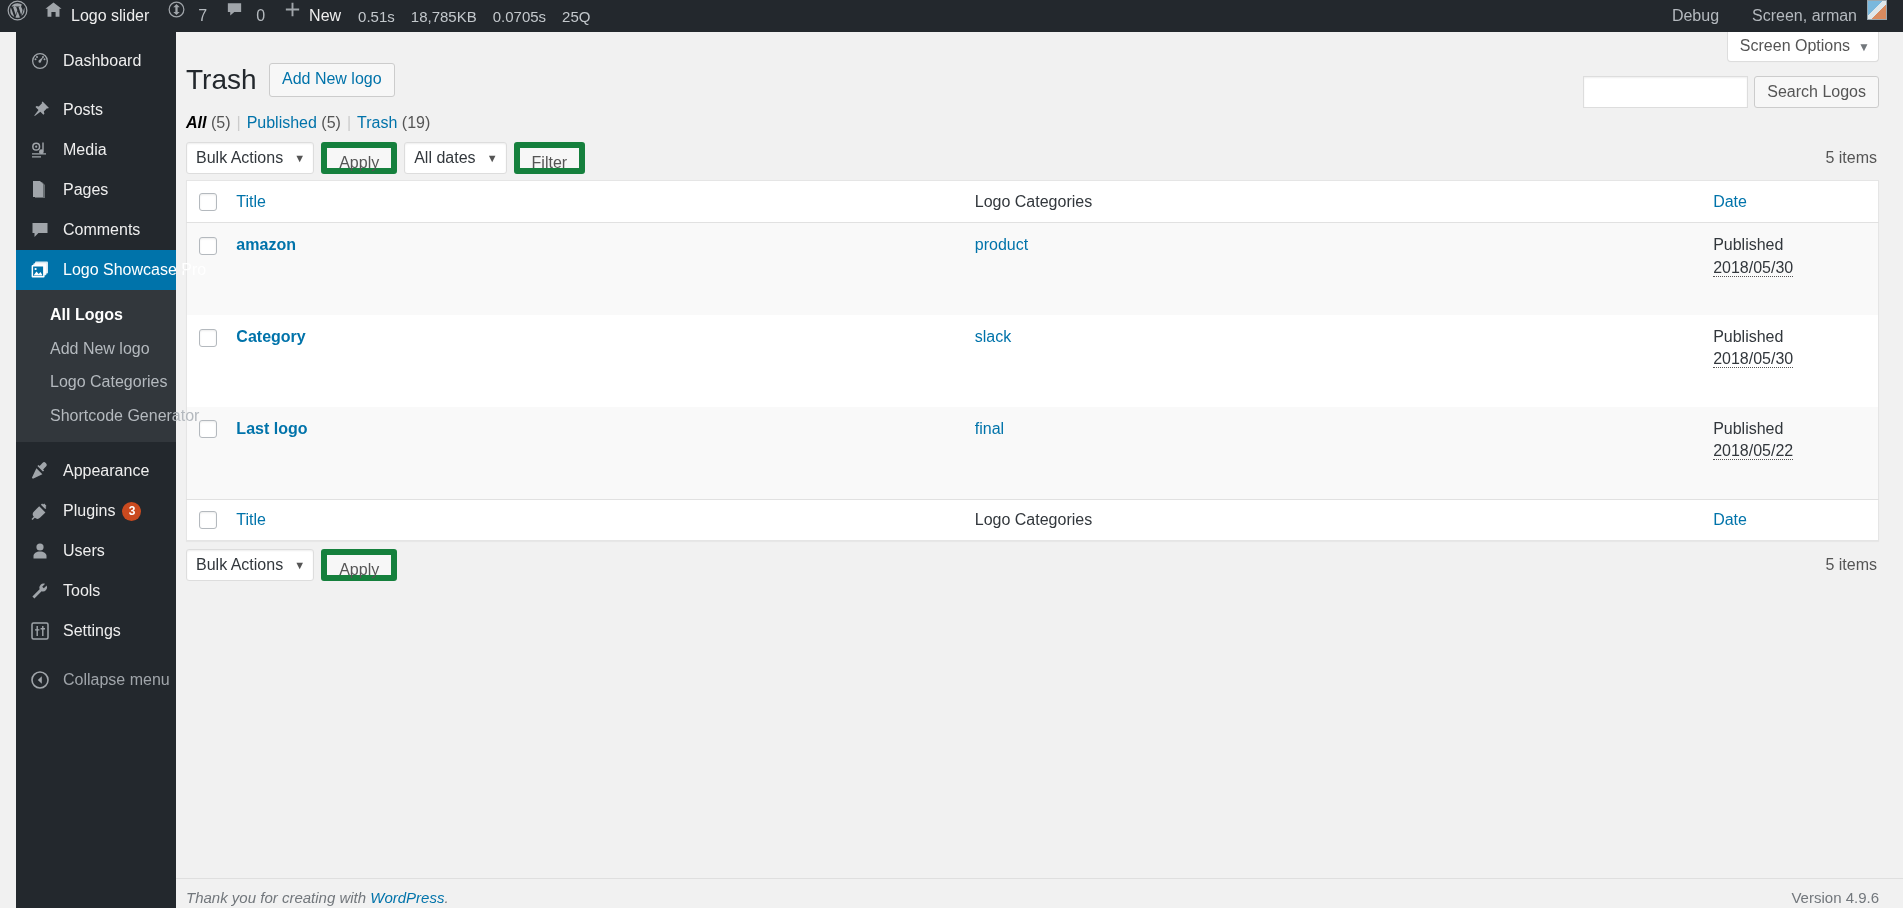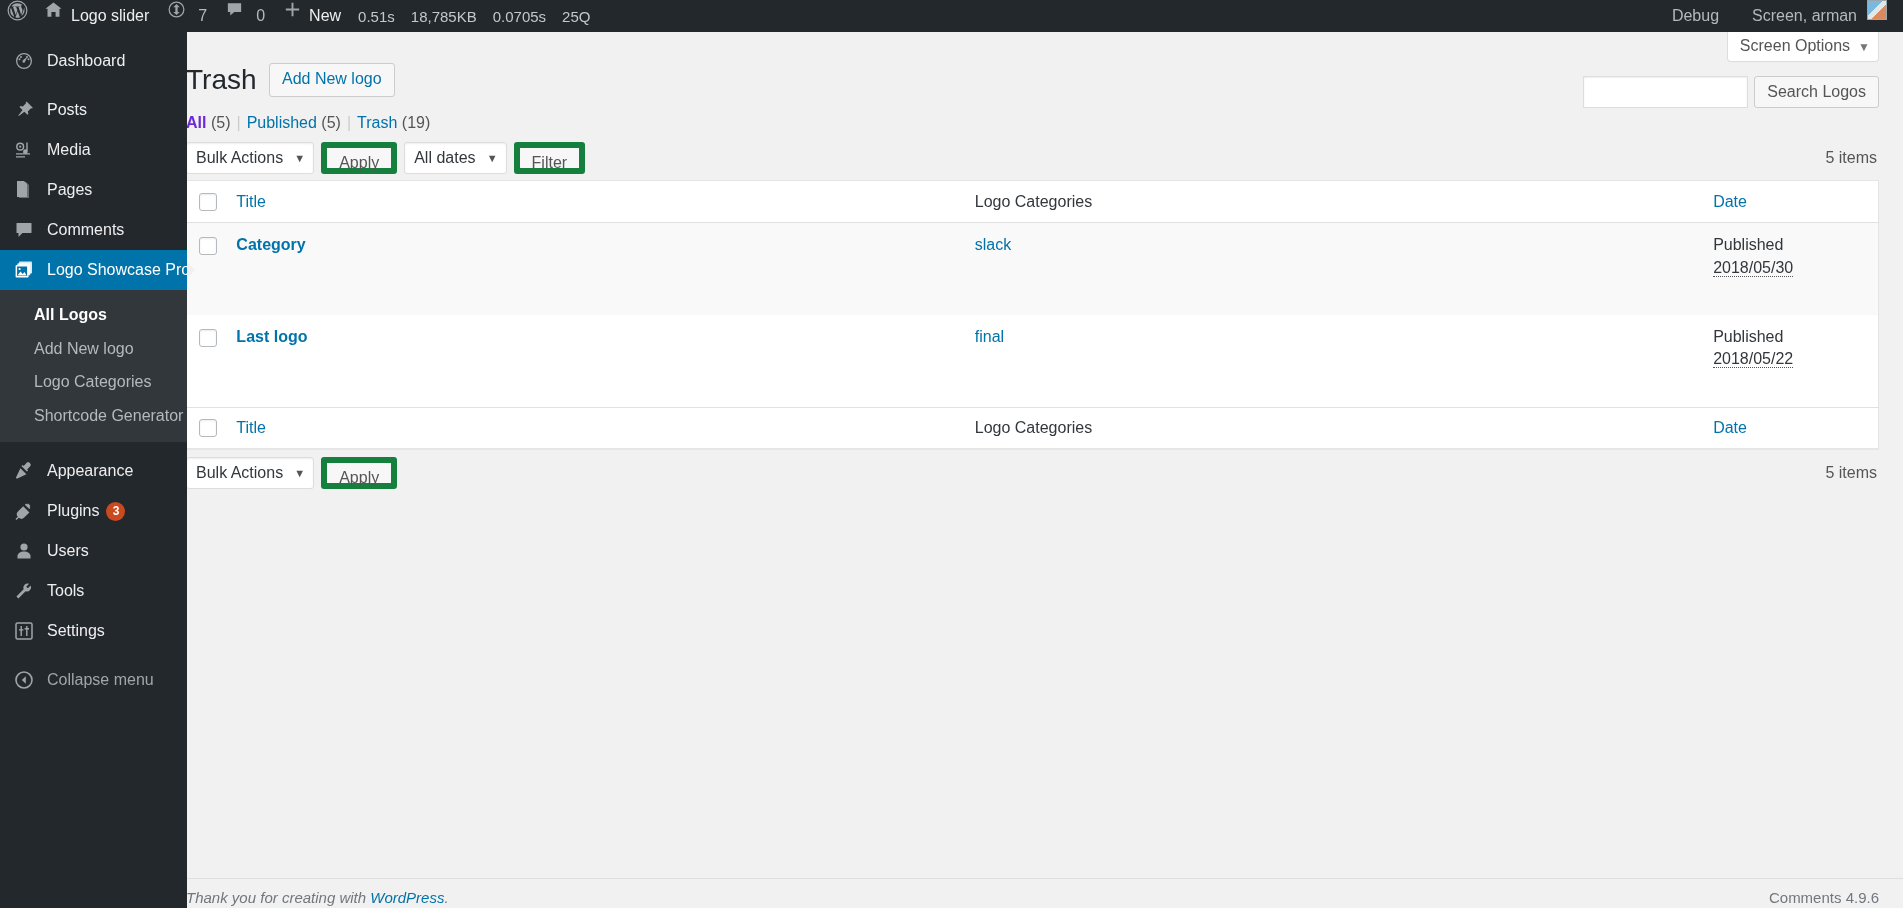--- a/index.html
+++ b/index.html
@@ -42,22 +42,22 @@
     background: #cfd8dc;
     border: 1px solid #9aa6ad;
     display: inline-block;
     background-image:
       linear-gradient(135deg, #7ab8dd 0 40%, #dfe7ea 40% 60%, #d98b5f 60% 100%);
   }
   .ab-metric { color: #c3c8cc; padding: 0 8px; font-size: 15px; }
 
   
   #adminmenu {
-    position: absolute; top: 32px; left: 0;
-    width: 187px; height: 876px;
+    position: absolute; top: 32px; left: 16px;
+    width: 160px; height: 876px;
     background: #23282d;
     font-size: 16px;
     z-index: 40;
   }
   .menu-item {
     position: relative;
     display: flex; align-items: center;
     height: 40px;
     padding: 0 0 0 14px;
     color: #eee;
@@ -153,21 +153,21 @@
     position: relative; top: -5px;
   }
 
   ul.subsubsub {
     list-style: none; margin: 12px 0 4px 0; padding: 0;
     font-size: 16px; color: #555;
     display: flex; align-items: center;
   }
   ul.subsubsub li { margin: 0; }
   ul.subsubsub a { color: #0073aa; text-decoration: none; cursor: pointer; }
-  ul.subsubsub a.current { color: #6d28d9; font-weight: 600; }
+  ul.subsubsub a.current { color: #000000; font-weight: 600; font-style: italic; }
   ul.subsubsub .count { color: #555; }
   ul.subsubsub .divider { color: #ccc; margin: 0 6px; }
 
   
   .search-box {
     position: absolute; right: 0; top: 44px;
     display: flex; align-items: center;
   }
   .search-box input[type=search] {
     width: 165px; height: 32px;
@@ -610,20 +610,35 @@
           </th>
           <th class="column-categories">Logo Categories</th>
           <th class="column-date">
             <a>Date</a>
           </th>
         </tr>
       </thead>
       <tbody>
 
 
+        <tr>
+          <td class="check-column">
+            <span class="cb-box"></span>
+          </td>
+          <td class="column-title">
+            <a class="row-title">amazon</a>
+          </td>
+          <td class="column-categories">
+            <a>product</a>
+          </td>
+          <td class="column-date">
+            <span class="pub">Published</span>
+            <abbr>2018/05/30</abbr>
+          </td>
+        </tr>
 
         <tr>
           <td class="check-column">
             <span class="cb-box"></span>
           </td>
           <td class="column-title">
             <a class="row-title">Category</a>
           </td>
           <td class="column-categories">
             <a>slack</a>
@@ -678,14 +693,14 @@
         <button class="button-secondary">Apply</button>
       </div>
       <span class="displaying-num">5 items</span>
     </div>
 
   </div>
 </div>
 
 <div id="wpfooter">
   <span class="left"><span>Thank you for creating with </span><a>WordPress</a><span>.</span></span>
-  <span class="right">Comments 4.9.6</span>
+  <span class="right">Version 4.9.6</span>
 </div>
 
 </body></html>

